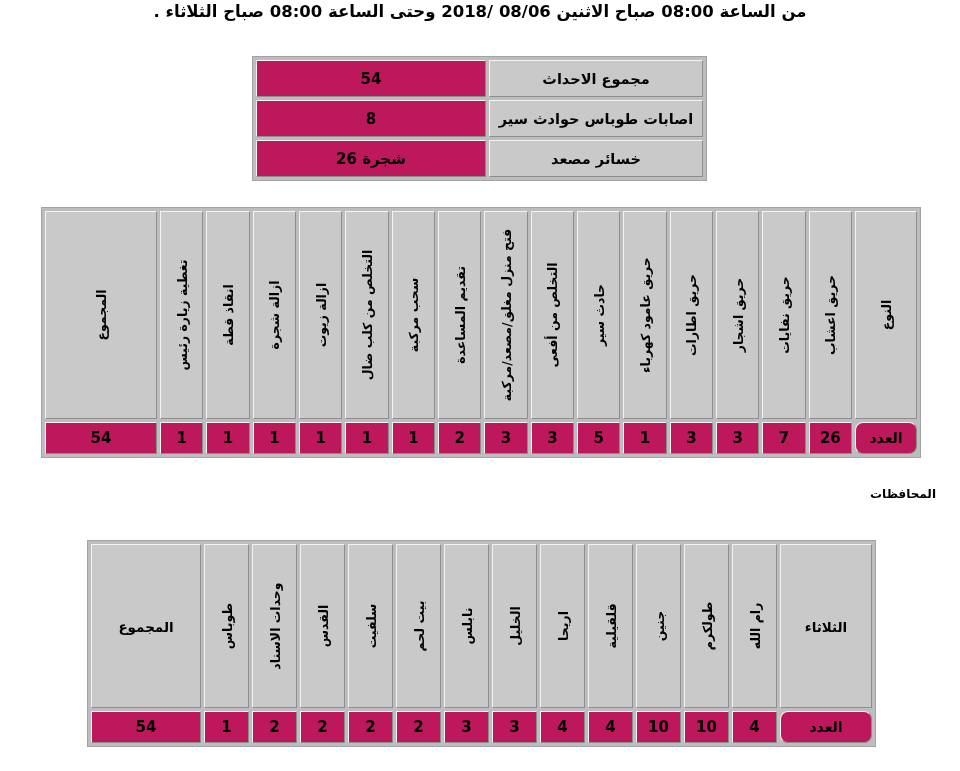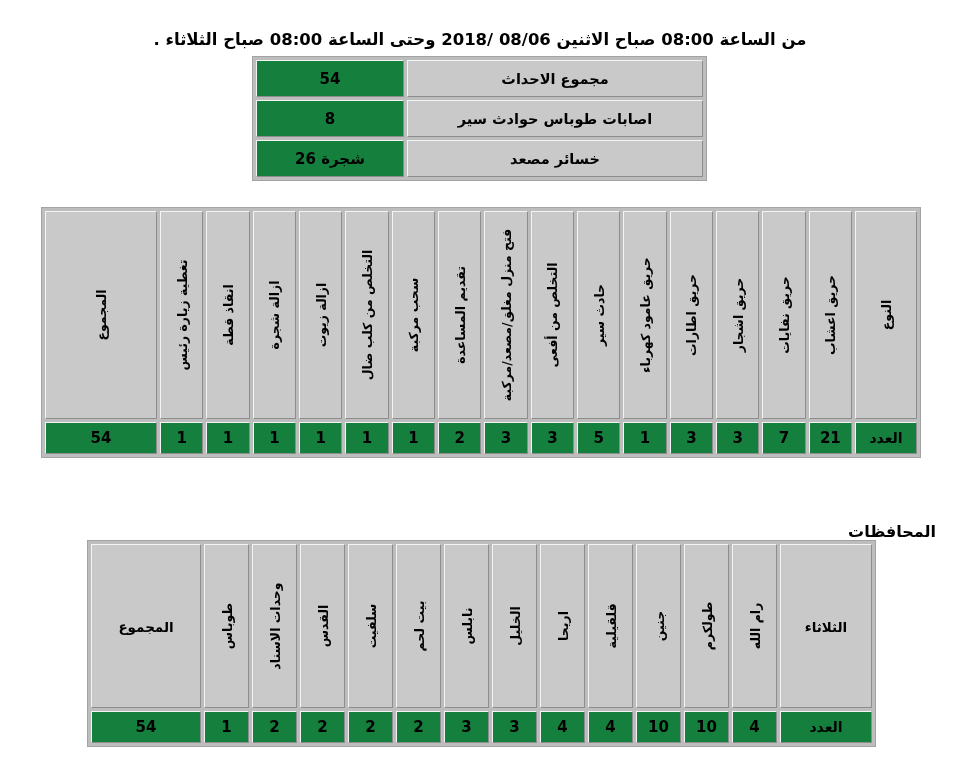--- a/index.html
+++ b/index.html
@@ -10,21 +10,21 @@
   }
   body {
     direction: rtl;
     position: relative;
     font-family: "DejaVu Sans", sans-serif;
     font-weight: bold;
     color: #000;
   }
   .title {
     position: absolute;
-    top: 30px; right: 130px; left: 130px;
+    top: 2px; right: 130px; left: 130px;
     text-align: center;
     font-size: 16.5px;
     white-space: nowrap;
   }
   table {
     border-collapse: separate;
     border-spacing: 3px;
     background: #bdbdbd;
     border: 1px solid #a3a3a3;
     table-layout: fixed;
@@ -32,50 +32,50 @@
   th, td {
     border: 1px solid;
     border-color: #f4f4f4 #8d8d8d #8d8d8d #f4f4f4;
     text-align: center;
     vertical-align: middle;
     padding: 0;
     font-weight: bold;
     overflow: hidden;
   }
   th { background: #c9c9c9; }
-  td { background: #15803d; }
+  td { background: #be185d; }
 
   
   .summary { position: absolute; top: 56px; right: 253px; width: 455px; }
-  .summary th { width: 296px; height: 37px; font-size: 14.5px; }
+  .summary th { width: 214px; height: 37px; font-size: 14.5px; }
   .summary td { height: 37px; font-size: 15px; direction: ltr; }
 
   
   .stats th { position: relative; }
   .t1 { position: absolute; top: 207px; right: 39px; width: 880px; }
   .t1 .head-row th { height: 208px; }
   .t1 col.cfirst { width: 62px; }
   .t1 col.clast  { width: 112px; }
   .t2 { position: absolute; top: 540px; right: 84px; width: 789px; }
   .t2 .head-row th { height: 164px; }
   .t2 col.cfirst { width: 92px; }
   .t2 col.clast  { width: 110px; }
   .stats .data-row td { height: 32px; font-size: 15px; }
-  .stats .data-row td.rowlabel { font-size: 14px; }
+  .stats .data-row td.rowlabel { font-size: 14px; border-radius: 8px; }
   .vtext {
     position: absolute; top: 50%; left: 50%;
     transform: translate(-50%, -50%) rotate(-90deg);
     white-space: nowrap;
     font-size: 12.5px;
   }
   .htext { font-size: 13.5px; }
   .section-label {
     position: absolute;
-    top: 522px; right: 24px;
-    font-size: 16px;
+    top: 487px; right: 24px;
+    font-size: 12px;
     text-align: right;
   }
 </style>
 </head>
 <body>
 
 <div class="title">من الساعة 08:00 صباح الاثنين 08/06 /2018 وحتى الساعة 08:00 صباح الثلاثاء .</div>
 
 <table class="summary">
   <tbody>
@@ -163,21 +163,21 @@
         </th>
         <th>
           <span class="vtext">تغطية زيارة رئيس</span>
         </th>
         <th>
           <span class="vtext">المجموع</span>
         </th>
       </tr>
       <tr class="data-row">
         <td class="rowlabel">العدد</td>
-        <td>21</td>
+        <td>26</td>
         <td>7</td>
         <td>3</td>
         <td>3</td>
         <td>1</td>
         <td>5</td>
         <td>3</td>
         <td>3</td>
         <td>2</td>
         <td>1</td>
         <td>1</td>

